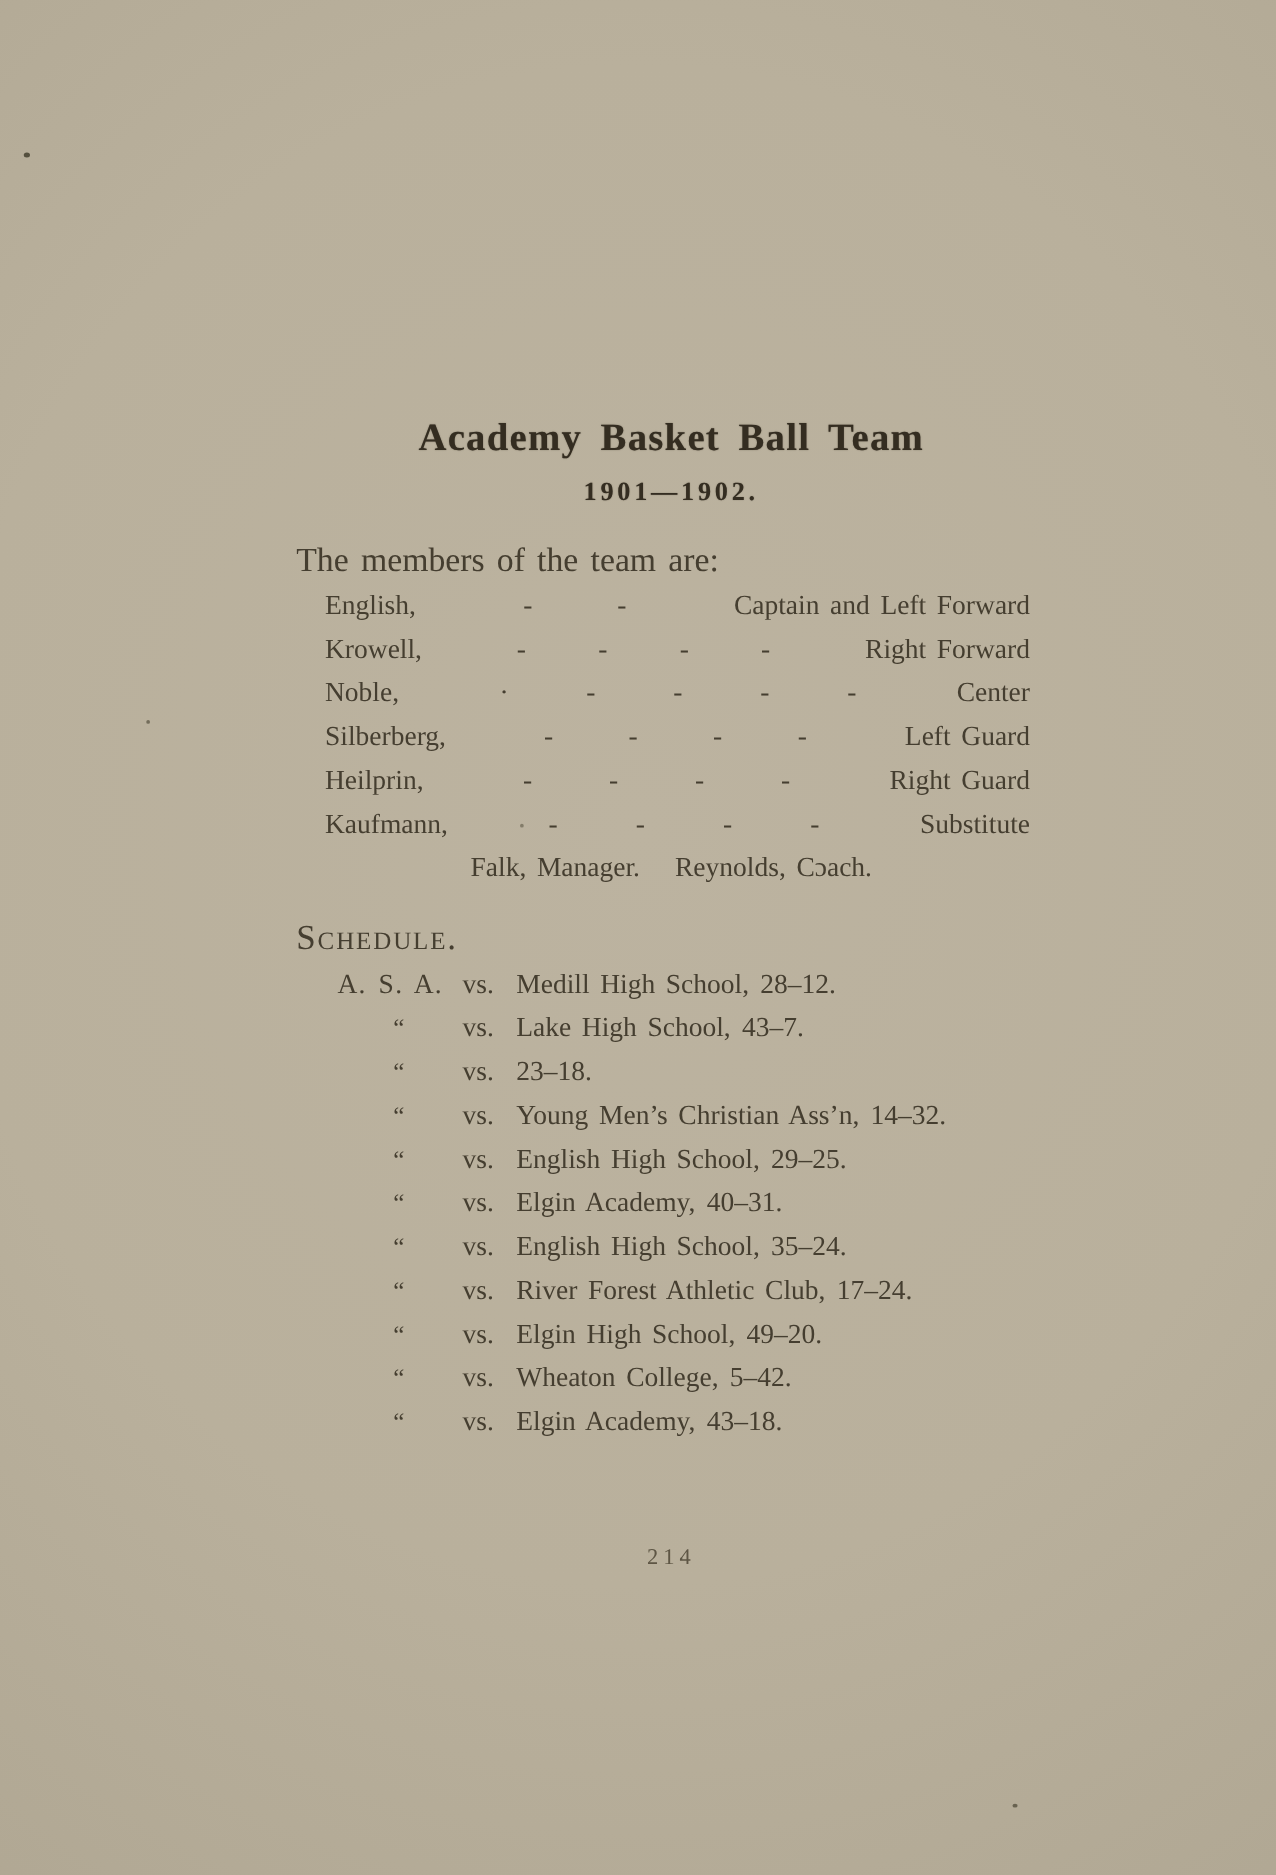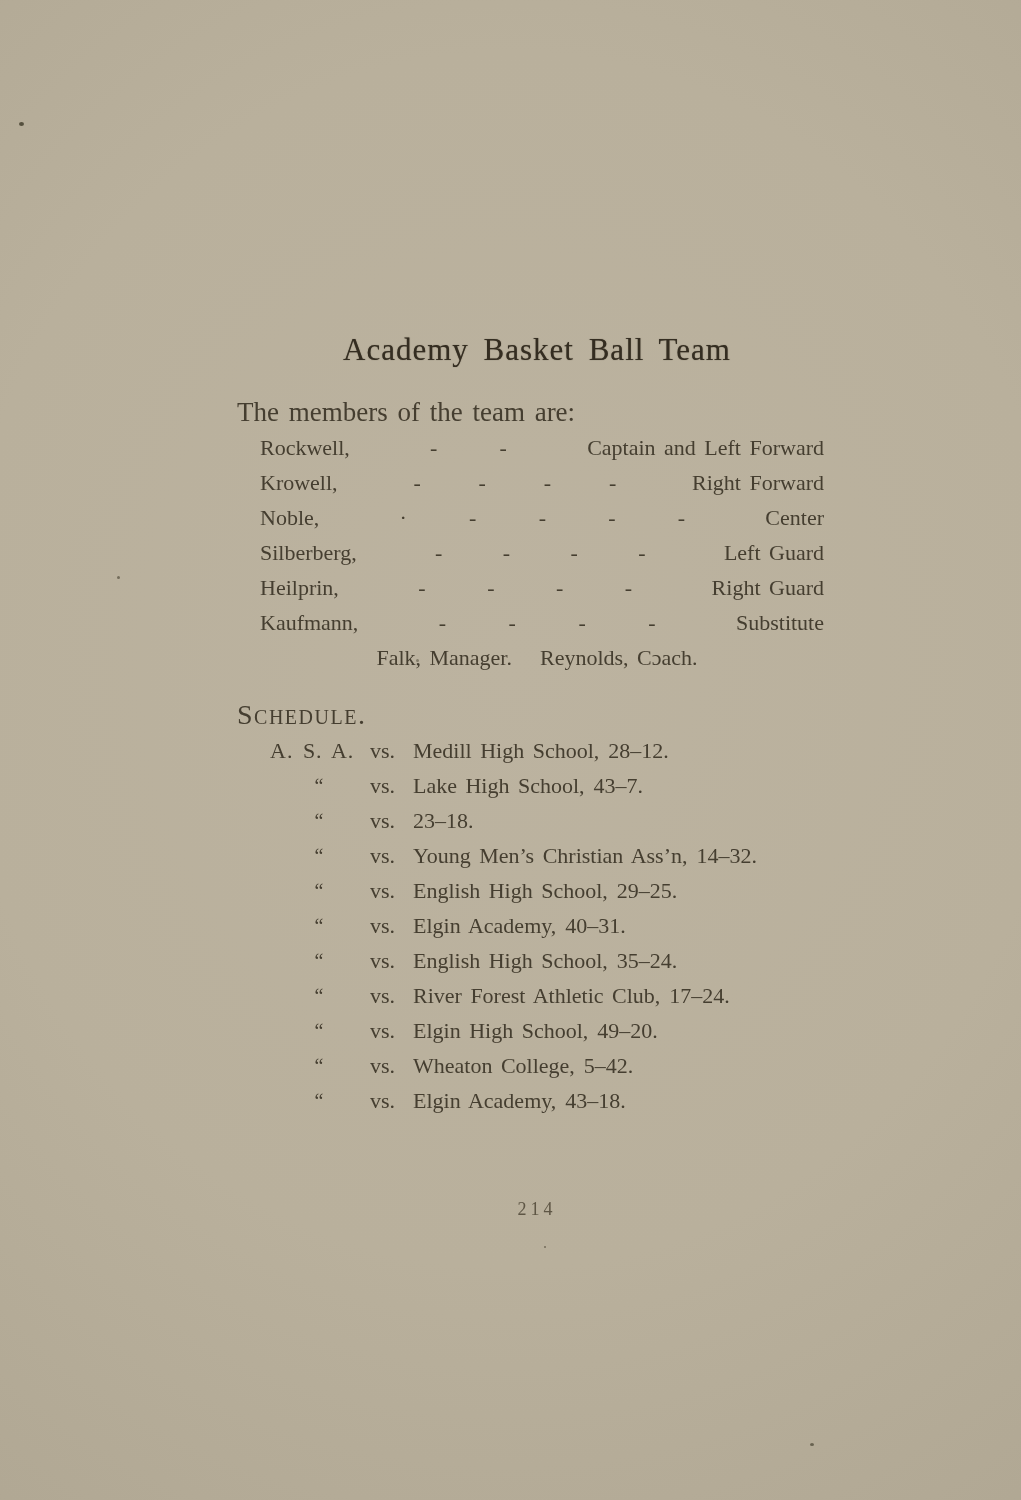--- a/index.html
+++ b/index.html
@@ -20,21 +20,21 @@
     overflow:hidden;
     color:var(--ink);
   }
   .content{
     position:absolute;
     left:237px;top:0;width:600px;
     padding-top:330px;
   }
   .title{
     font-size:31px;
-    font-weight:normal;
+    font-weight:bold;
     text-align:center;
     color:var(--ink-dark);
     letter-spacing:1px;
     word-spacing:6px;
     line-height:40px;
     text-shadow:0 0 1px rgba(44,37,24,.55);
   }
   .season{
     margin-top:10px;
     text-align:center;
@@ -115,26 +115,27 @@
   }
 </style>
 </head>
 <body>
 
 <div class="page">
   <div class="content">
 
     <h1 class="title">Academy Basket Ball Team</h1>
 
+    <div class="season">1901—1902.</div>
 
     <div class="intro">The members of the team are:</div>
 
     <div class="roster">
   <div class="roster-row">
-    <span class="r-name">Rockwell,</span>
+    <span class="r-name">English,</span>
     <span class="r-leader">
             <span class="dash">-</span>
             <span class="dash">-</span>
           </span>
     <span class="r-role">Captain and Left Forward</span>
   </div>
 
   <div class="roster-row">
     <span class="r-name">Krowell,</span>
     <span class="r-leader">

